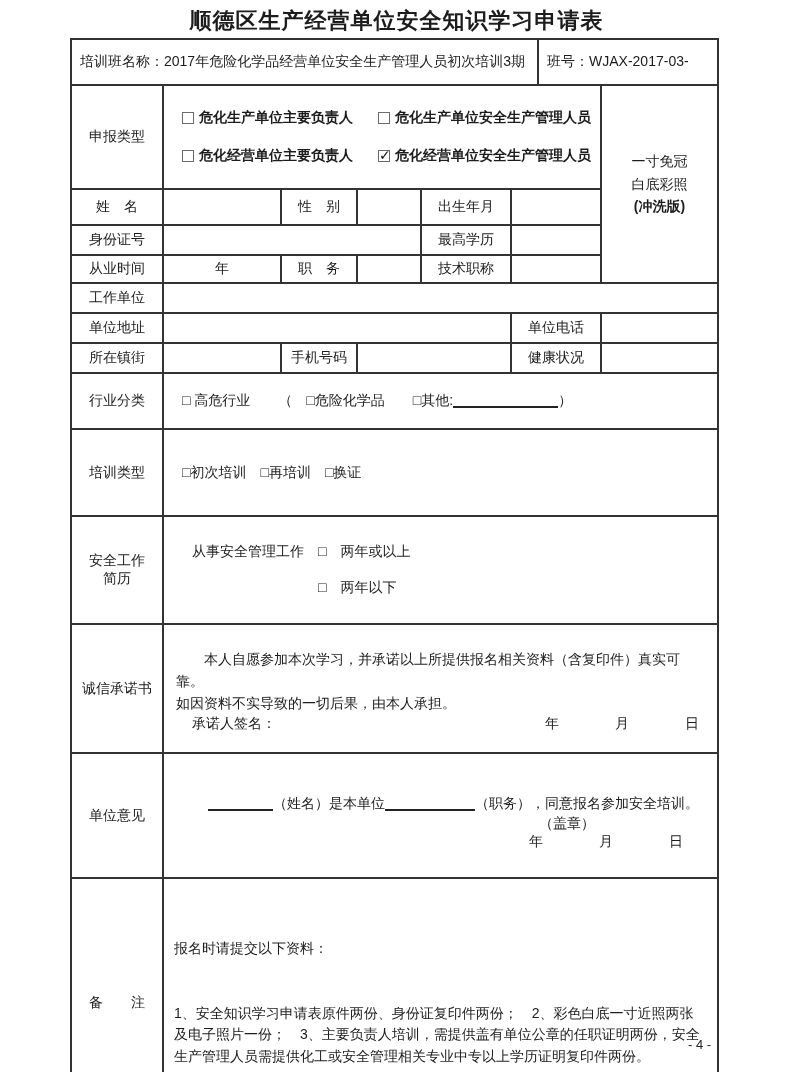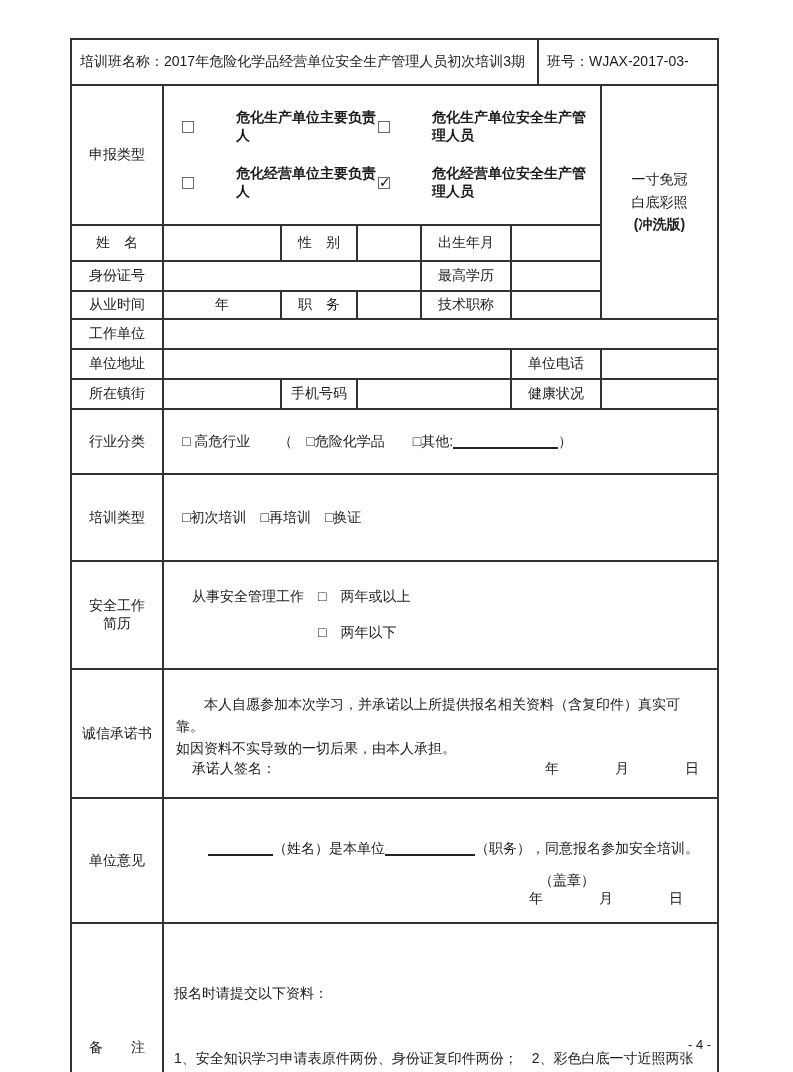--- a/index.html
+++ b/index.html
@@ -29,21 +29,21 @@
     display:inline-block; width:12px; height:12px; border:1px solid #6a6a6a;
     background:#fff; position:relative; vertical-align:-2px; margin-right:5px; flex:none;
   }
   .cb[data-checked="true"]::after {
     content:"✓"; position:absolute; left:0; top:-4px; font-size:14px; font-weight:bold; color:#111;
   }
   .apply-grid {
     display:grid; grid-template-columns:196px auto; row-gap:20px;
     padding:10px 0 10px 14px; align-items:center;
   }
-  .apply-item { display:flex; align-items:center; font-weight:bold; font-size:14px;gap:37px; }
+  .apply-item { display:flex; align-items:center; font-weight:bold; font-size:14px; }
   .photo-cell { text-align:center; font-size:14px; line-height:1.6; }
   .photo-cell .b { font-weight:bold; }
   .blank {
     display:inline-block; border-bottom:2px solid #222; height:15px; vertical-align:-3px;
   }
   .row-content { padding-left:14px; }
   .col-flex { display:flex; flex-direction:column; height:100%; }
   .sr-line1 { padding-left:24px; }
   .sr-line2 { padding-left:150px; }
   .integrity-body { padding:10px 10px 0 8px; line-height:22px; }
@@ -51,20 +51,21 @@
   .between { display:flex; justify-content:space-between; align-items:flex-end; }
   .remarks-content { padding:3px 6px 3px 6px; line-height:21.5px; font-size:14px; }
   .review-cell { vertical-align:top; padding:4px 8px; }
   .page-number { position:absolute; left:688px; top:1037px; font-size:13px; color:#222; }
 </style>
 </head>
 <body>
 
 <div class="sheet">
 
+  <div class="form-title">顺德区生产经营单位安全知识学习申请表</div>
 
   <table class="form">
     <colgroup>
       <col style="width:92px">
         <col style="width:118px">
         <col style="width:76px">
         <col style="width:64px">
       <col style="width:90px">
         <col style="width:27px">
         <col style="width:63px">
@@ -149,21 +150,21 @@
 
     <tr style="height:30px">
       <td class="lab">所在镇街</td>
       <td></td>
       <td class="lab">手机号码</td>
       <td colspan="2"></td>
       <td colspan="2" class="lab">健康状况</td>
       <td></td>
     </tr>
 
-    <tr style="height:65px">
+    <tr style="height:56px">
       <td class="lab">行业分类</td>
       <td colspan="7">
         <div class="row-content pre"><span>□ 高危行业　　（　□危险化学品　　□其他:</span><span class="blank" style="width:105px"></span><span>）</span></div>
       </td>
     </tr>
 
     <tr style="height:87px">
       <td class="lab">培训类型</td>
       <td colspan="7">
         <div class="row-content pre">□初次培训　□再培训　□换证</div>
@@ -197,21 +198,21 @@
       </td>
     </tr>
 
     <tr style="height:125px">
       <td class="lab">单位意见</td>
       <td colspan="7" style="vertical-align:top">
         <div class="col-flex" style="height:97px; padding-top:28px">
           <div style="padding-left:40px">
             <span class="blank" style="width:65px"></span><span>（姓名）是本单位</span><span class="blank" style="width:90px"></span><span>（职务），同意报名参加安全培训。</span>
           </div>
-          <div style="text-align:right; padding-right:118px; margin-top:14px">（盖章）</div>
+          <div style="text-align:right; padding-right:118px; margin-top:2px">（盖章）</div>
           <div class="pre" style="text-align:right; padding-right:30px">年　　　　月　　　　日</div>
         </div>
       </td>
     </tr>
 
     <tr style="height:92px">
       <td class="lab">备　　注</td>
       <td colspan="7" style="vertical-align:top">
         <div class="remarks-content pre">
           <div>报名时请提交以下资料：</div>

